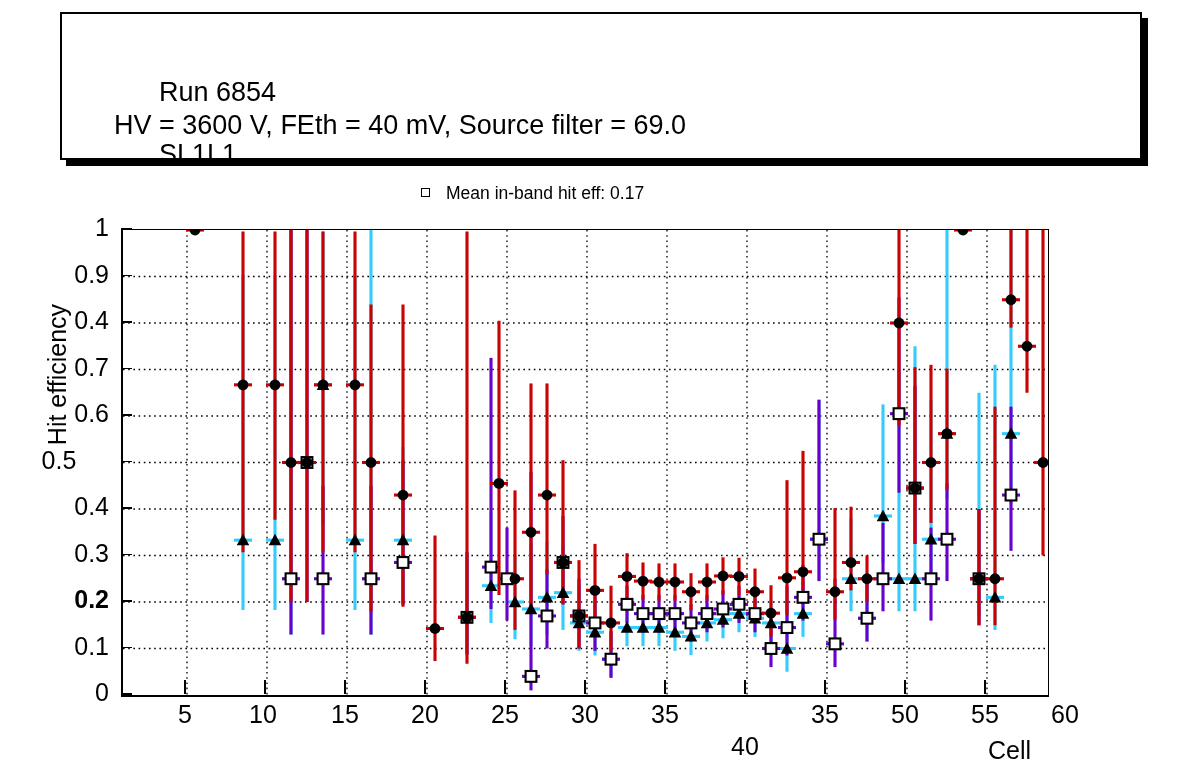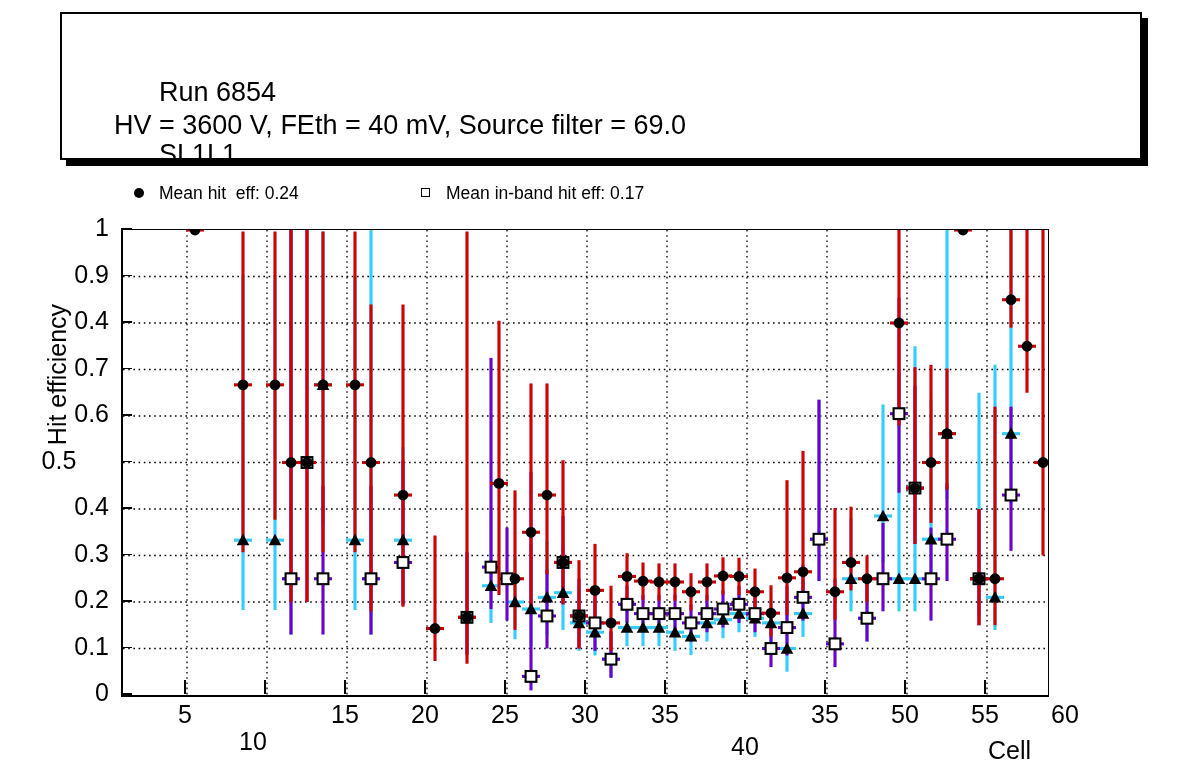--- a/index.html
+++ b/index.html
@@ -56,26 +56,20 @@
   <div id="header-box">
     <div class="hdr-line" id="hdr-line1">
       <span class="hdr-seg">Run 6854</span>
       <span class="hdr-seg" style="width:72px"></span>
       <span class="hdr-seg">SL1L1</span>
     </div>
     <div class="hdr-line" id="hdr-line2">HV = 3600 V, FEth = 40 mV, Source filter = 69.0</div>
   </div>
 
   <div id="legend">
-    <div class="leg-entry" id="leg-0">
-      <span class="leg-mark">
-          <span class="mk-circle"></span>
-        </span>
-      <span class="leg-text">Mean hit  eff: 0.24</span>
-    </div>
     <div class="leg-entry" id="leg-1">
       <span class="leg-mark">
           <span class="mk-square"></span>
         </span>
       <span class="leg-text">Mean in-band hit eff: 0.17</span>
     </div>
   </div>
 
   <div id="plot">
     <div id="canvas">
@@ -485,31 +479,31 @@
       <div class="xtick-mark" style="left: 584.2px; top: 680px; height: 14px;"></div>
       <div class="xtick-mark" style="left: 664.2px; top: 680px; height: 14px;"></div>
       <div class="xtick-mark" style="left: 744.2px; top: 680px; height: 14px;"></div>
       <div class="xtick-mark" style="left: 824.2px; top: 680px; height: 14px;"></div>
       <div class="xtick-mark" style="left: 904.2px; top: 680px; height: 14px;"></div>
       <div class="xtick-mark" style="left: 984.2px; top: 680px; height: 14px;"></div>
     </div>
   <div id="ylabels">
       <div class="ytick-lab" style="left: 9px; top: 678px;">0</div>
       <div class="ytick-lab" style="left: 9px; top: 631.5px;">0.1</div>
-      <div class="ytick-lab" style="left: 9px; top: 585px;">0.2</div>
+      <div class="ytick-lab" style="left: 9px; top: 585px; font-weight: bold;">0.2</div>
       <div class="ytick-lab" style="left: 9px; top: 538.5px;">0.3</div>
       <div class="ytick-lab" style="left: 9px; top: 492px;">0.4</div>
       <div class="ytick-lab" style="left: 9px; top: 445.5px; text-align: center;">0.5</div>
       <div class="ytick-lab" style="left: 9px; top: 399px;">0.6</div>
       <div class="ytick-lab" style="left: 9px; top: 352.5px;">0.7</div>
       <div class="ytick-lab" style="left: 9px; top: 306px;">0.4</div>
       <div class="ytick-lab" style="left: 9px; top: 259.5px;">0.9</div>
       <div class="ytick-lab" style="left: 9px; top: 213px;">1</div>
       <div class="xtick-lab" style="left: 150px;">5</div>
-      <div class="xtick-lab" style="left: 218px; margin-top: 27px;">10</div>
+      <div class="xtick-lab" style="left: 228px;">10</div>
       <div class="xtick-lab" style="left: 310px;">15</div>
       <div class="xtick-lab" style="left: 390px;">20</div>
       <div class="xtick-lab" style="left: 470px;">25</div>
       <div class="xtick-lab" style="left: 550px;">30</div>
       <div class="xtick-lab" style="left: 630px;">35</div>
       <div class="xtick-lab" style="left: 710px; margin-top: 32px;">40</div>
       <div class="xtick-lab" style="left: 790px;">35</div>
       <div class="xtick-lab" style="left: 870px;">50</div>
       <div class="xtick-lab" style="left: 950px;">55</div>
       <div class="xtick-lab" style="left: 1030px;">60</div>

